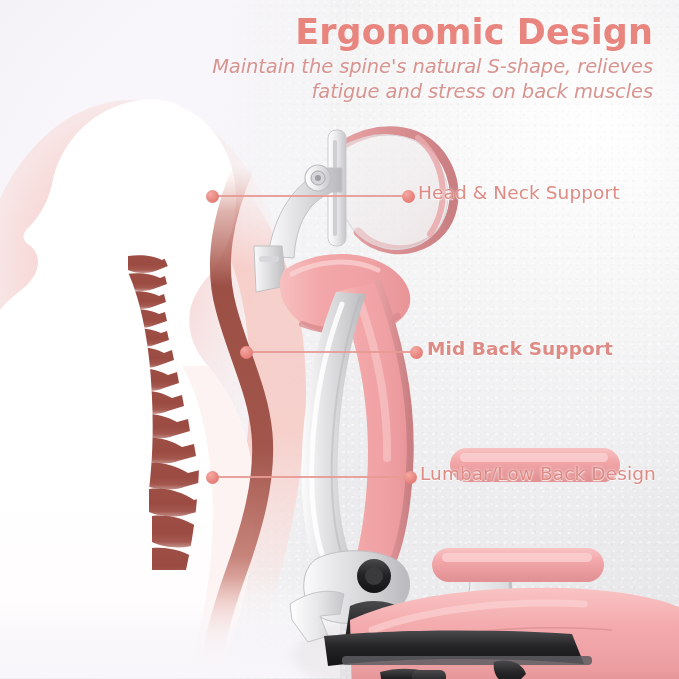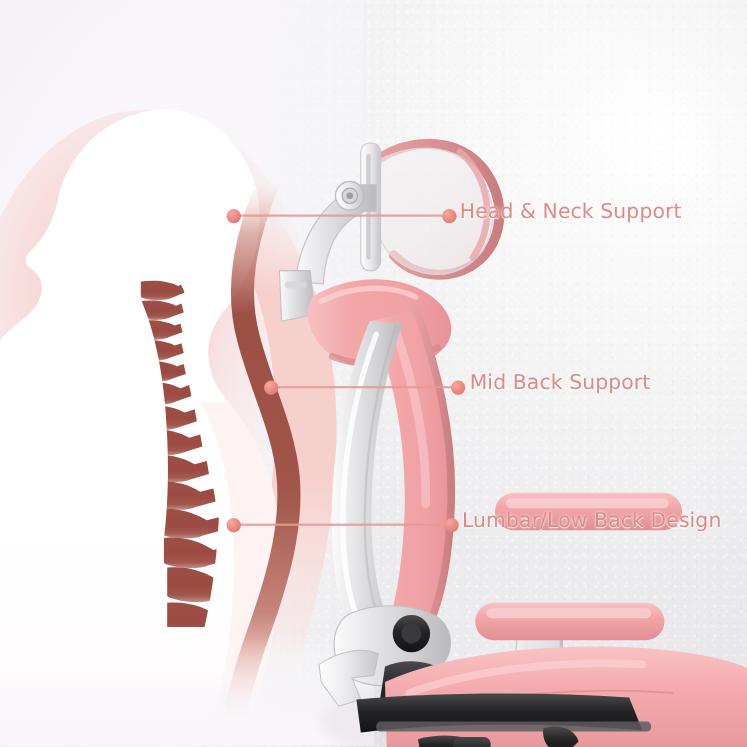--- a/index.html
+++ b/index.html
@@ -131,21 +131,21 @@
     text-align: right;
   }
 
   
   #callout-head  { left: 212px; top: 195px; width: 196px; }
   #callout-head  .lead-line { left: 0; right: 0; }
   #callout-head  .label { left: 206px; }
 
   #callout-mid   { left: 246px; top: 351px; width: 170px; }
   #callout-mid   .lead-line { left: 0; right: 0; }
-  #callout-mid   .label { left: 181px; }
+  #callout-mid   .label { left: 181px; font-weight: bold; }
 
   #callout-lumbar{ left: 212px; top: 476px; width: 198px; }
   #callout-lumbar .lead-line { left: 0; right: 0; }
   #callout-lumbar .label { left: 208px; }
 </style>
 </head>
 <body>
 
 <div id="scene">
 
@@ -413,20 +413,27 @@
 
         <path d="M148,576 C168,570 196,572 206,582 C196,592 168,594 150,588 Z" fill="url(#blackPart)"></path>
 
         <path d="M262,566 C276,562 290,566 294,578 L280,592 C268,588 260,578 262,566 Z" fill="url(#blackPart)"></path>
 
         <rect x="180" y="574" width="34" height="26" rx="6" fill="url(#blackPart)"></rect>
       </g>
     </svg>
   </div>
 
+  <div class="header">
+    <h1 class="title">Ergonomic Design</h1>
+    <p class="subtitle">
+      <span class="ln ln1">Maintain the spine's natural S-shape, relieves</span>
+      <span class="ln ln2">fatigue and stress on back muscles</span>
+    </p>
+  </div>
 
   <div class="callout" id="callout-head">
     <div class="lead-line"></div>
     <div class="dot left"></div>
     <div class="dot right"></div>
     <div class="label">Head &amp; Neck Support</div>
   </div>
 
   <div class="callout" id="callout-mid">
     <div class="lead-line"></div>

